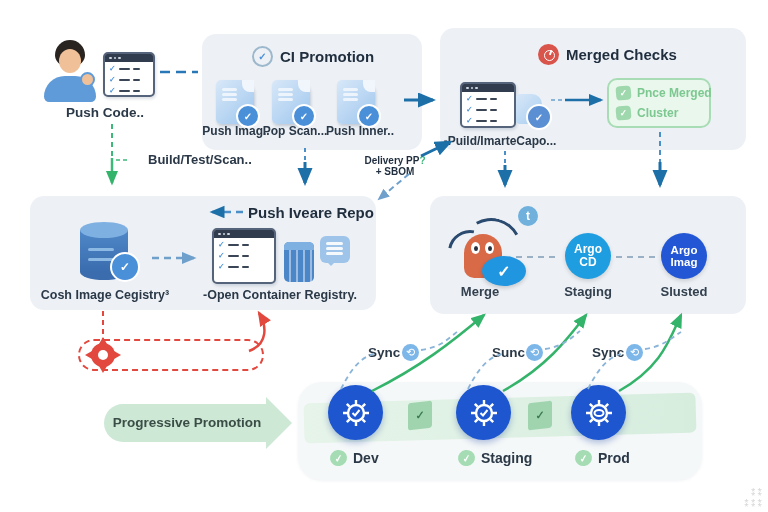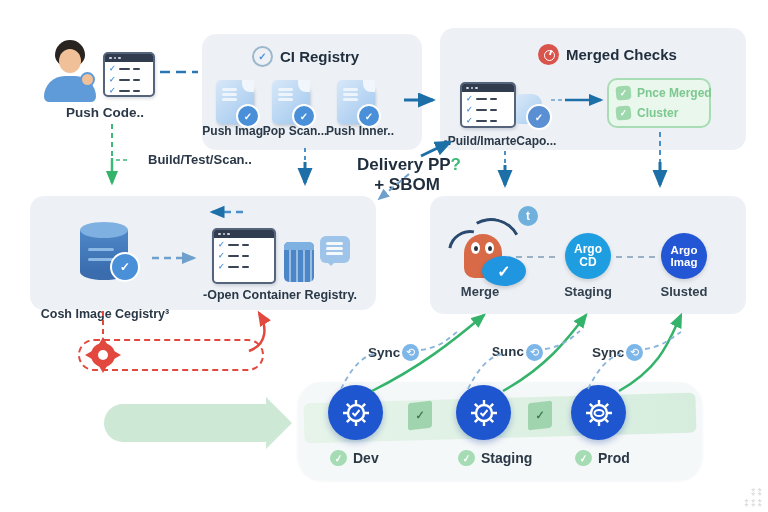--- a/index.html
+++ b/index.html
@@ -250,21 +250,21 @@
         <span class="dash d1"></span>
         <span class="dash d2"></span>
       </div>
   </div>
   <div class="lbl" style="left:30px;top:105px;width:150px;font-size:13.5px;">Push Code..</div>
 
   <div class="box-title" style="left:252px;top:46px;">
     <span class="tick-circle">
         <span>✓</span>
       </span>
-    <span>CI Registry</span>
+    <span>CI Promotion</span>
   </div>
   <div class="doc" style="left:216px;top:80px;">
       <i></i>
     <span class="badge">
         <span>✓</span>
       </span>
     </div>
   <div class="doc" style="left:272px;top:80px;">
       <i></i>
     <span class="badge">
@@ -325,36 +325,37 @@
     </div>
     <div class="row">
       <span class="gck">
           <span>✓</span>
         </span>
       <span>Cluster</span>
     </div>
   </div>
 
   <div class="lbl" style="left:148px;top:152px;font-size:13px;text-align:right;">Build/Test/Scan..</div>
-  <div class="lbl" style="left:357px;top:155px;width:100px;font-size:17px;color:#1f2d3d;">
+  <div class="lbl" style="left:345px;top:155px;width:100px;font-size:10px;color:#1f2d3d;">
     <span>Delivery PP</span><span style="color:#3cb878;">?</span><br>
     <span>+ SBOM</span>
   </div>
 
+  <div class="box-title" style="left:248px;top:204px;">Push Iveare Repo</div>
   <div class="db">
     <span class="bot"></span>
       <span class="mid"></span>
       <span class="top"></span>
     <span class="s" style="top:26px;"></span>
       <span class="s" style="top:36px;"></span>
     <span class="badge">
         <span>✓</span>
       </span>
   </div>
-  <div class="lbl" style="left:30px;top:288px;width:150px;font-size:12.5px;margin-top:19px;">Cosh Image Cegistry³</div>
+  <div class="lbl" style="left:30px;top:288px;width:150px;font-size:12.5px;">Cosh Image Cegistry³</div>
   <div class="win" style="left:212px;top:228px;width:64px;height:56px;">
     <div class="hd">
         <i></i>
         <i></i>
         <i></i>
       </div>
     <div class="rw">
         <span class="ck">✓</span>
         <span class="dash d1"></span>
         <span class="dash d2"></span>
@@ -411,27 +412,28 @@
       <path d="M0,-18 L4,-11 L0,-6 L-4,-11 Z" fill="#e2483d" transform="rotate(90)"></path>
       <path d="M0,-18 L4,-11 L0,-6 L-4,-11 Z" fill="#e2483d" transform="rotate(180)"></path>
       <path d="M0,-18 L4,-11 L0,-6 L-4,-11 Z" fill="#e2483d" transform="rotate(270)"></path>
       <circle r="12" fill="#e2483d"></circle>
         <circle r="5" fill="#fff"></circle>
     </svg>
   </div>
 
   <div class="sync-t" style="left:368px;top:345px;">Sync</div>
   <span class="sync-i" style="left:402px;top:344px;"><span>⟲</span></span>
-  <div class="sync-t" style="left:492px;top:345px;font-family:Liberation Mono, monospace;">Sunc</div>
+  <div class="sync-t" style="left:492px;top:345px;">Sunc</div>
   <span class="sync-i" style="left:526px;top:344px;"><span>⟲</span></span>
   <div class="sync-t" style="left:592px;top:345px;">Sync</div>
   <span class="sync-i" style="left:626px;top:344px;"><span>⟲</span></span>
 
   <div class="promo-body"></div>
   <div class="promo-head"></div>
+  <div class="promo-text">Progressive Promotion</div>
 
   <div class="env" style="left:328px;top:385px;">
     <svg width="34" height="34" viewBox="0 0 34 34">
       <g stroke="#fff" stroke-width="2.4" fill="none">
         <circle cx="17" cy="17" r="8"></circle>
         <path d="M17,4 V8 M17,26 V30 M4,17 H8 M26,17 H30 M7.8,7.8 L10.6,10.6 M23.4,23.4 L26.2,26.2 M26.2,7.8 L23.4,10.6 M10.6,23.4 L7.8,26.2"></path>
         <path d="M13.5,17 l2.5,2.5 l4.5,-5.5" stroke-width="2"></path>
       </g>
     </svg>
   </div>

